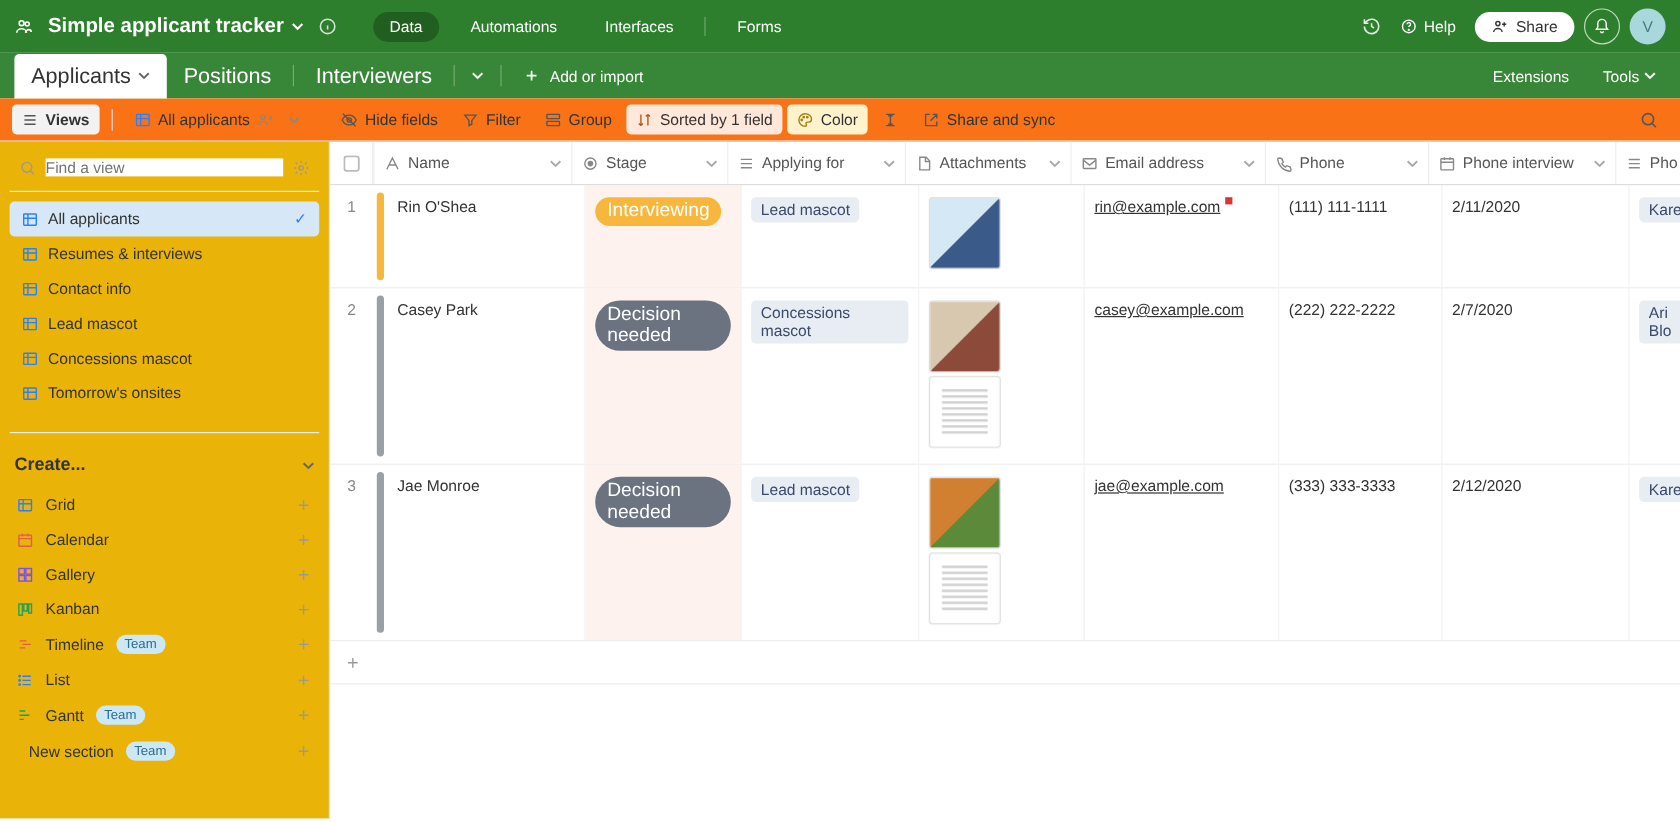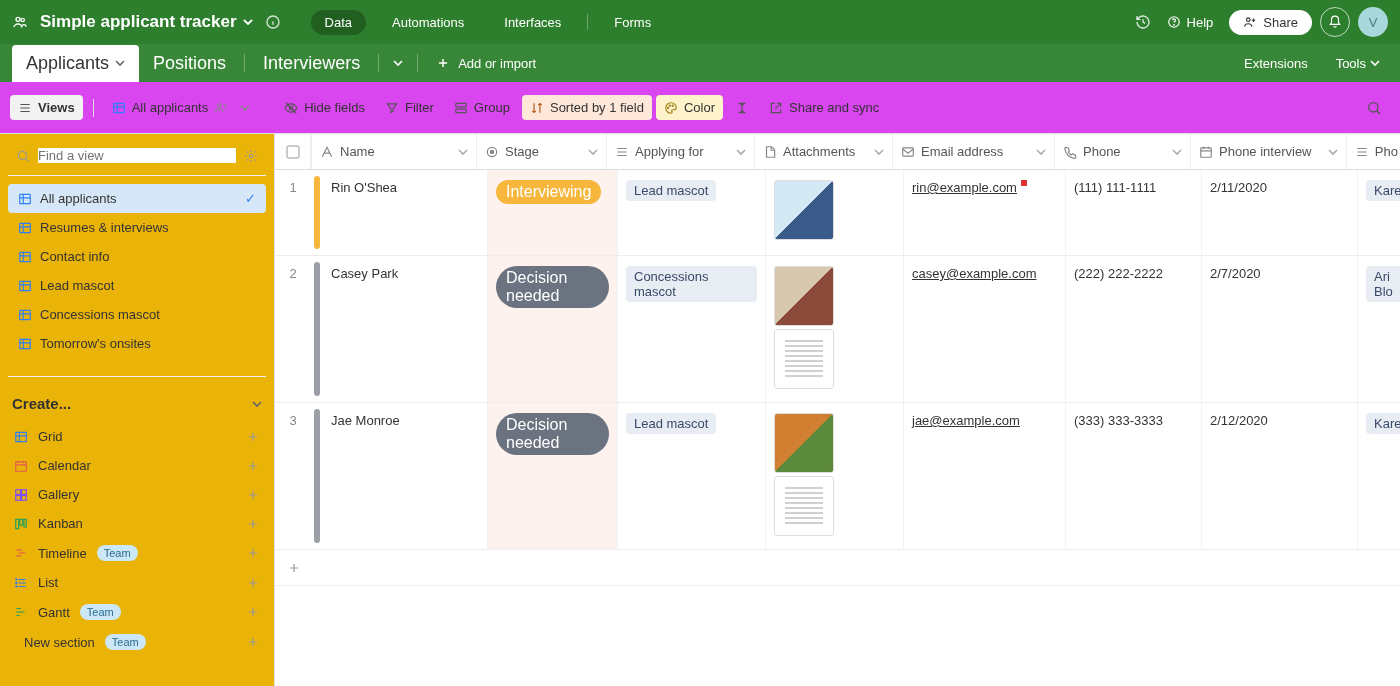--- a/index.html
+++ b/index.html
@@ -14,21 +14,21 @@
 .circle-btn { width: 30px; height: 30px; border-radius: 50%; border: 1.5px solid rgba(255,255,255,0.7); display: flex; align-items: center; justify-content: center; cursor: pointer; }
 .avatar { width: 30px; height: 30px; border-radius: 50%; background: #a8d8dc; color: #4a7b7f; display: flex; align-items: center; justify-content: center; font-weight: 500; cursor: pointer; }
 .tabbar { background: #388738; height: 38px; display: flex; align-items: center; padding: 0 0 0 12px; color: #fff; }
 .tab { padding: 8px 14px; display: flex; align-items: center; gap: 6px; font-size: 18px; cursor: pointer; border-radius: 4px 4px 0 0; }
 .tab.active { background: #fff; color: #333; }
 .tab-divider { width: 1px; height: 18px; background: rgba(255,255,255,0.3); margin: 0 4px; }
 .tab-caret-only { padding: 8px 10px; cursor: pointer; }
 .add-import { display: flex; align-items: center; gap: 8px; padding: 8px 14px; cursor: pointer; }
 .tabbar .right { margin-left: auto; display: flex; align-items: center; gap: 4px; padding-right: 8px; }
 .tabbar .right .item { padding: 8px 12px; display: flex; align-items: center; gap: 4px; cursor: pointer; }
-.toolbar { height: 52px; border-bottom: 1px solid #e0e0e0; display: flex; align-items: center; padding: 0 10px; gap: 4px; background: #d946ef; }
+.toolbar { height: 36px; border-bottom: 1px solid #e0e0e0; display: flex; align-items: center; padding: 0 10px; gap: 4px; background: #f97316; }
 .toolbar .item { display: inline-flex; align-items: center; gap: 6px; padding: 5px 8px; border-radius: 4px; cursor: pointer; font-size: 13px; }
 .toolbar .item.bg-views { background: #f2f2f2; }
 .toolbar .item.bg-sort { background: #ffe8d9; }
 .toolbar .item.bg-color { background: #fff3cc; }
 .toolbar .divider { width: 1px; height: 18px; background: #ddd; margin: 0 6px; }
 .toolbar .search-right { margin-left: auto; padding: 5px 8px; cursor: pointer; }
 .main { display: flex; height: calc(686px - 44px - 38px - 40px); }
 .sidebar { width: 275px; border-right: 1px solid #e0e0e0; padding: 8px 8px; overflow-y: auto; background: #eab308; }
 .search-row { display: flex; align-items: center; padding: 6px 8px; gap: 8px; color: #888; }
 .search-row input { border: none; outline: none; flex: 1; font-size: 13px; }

